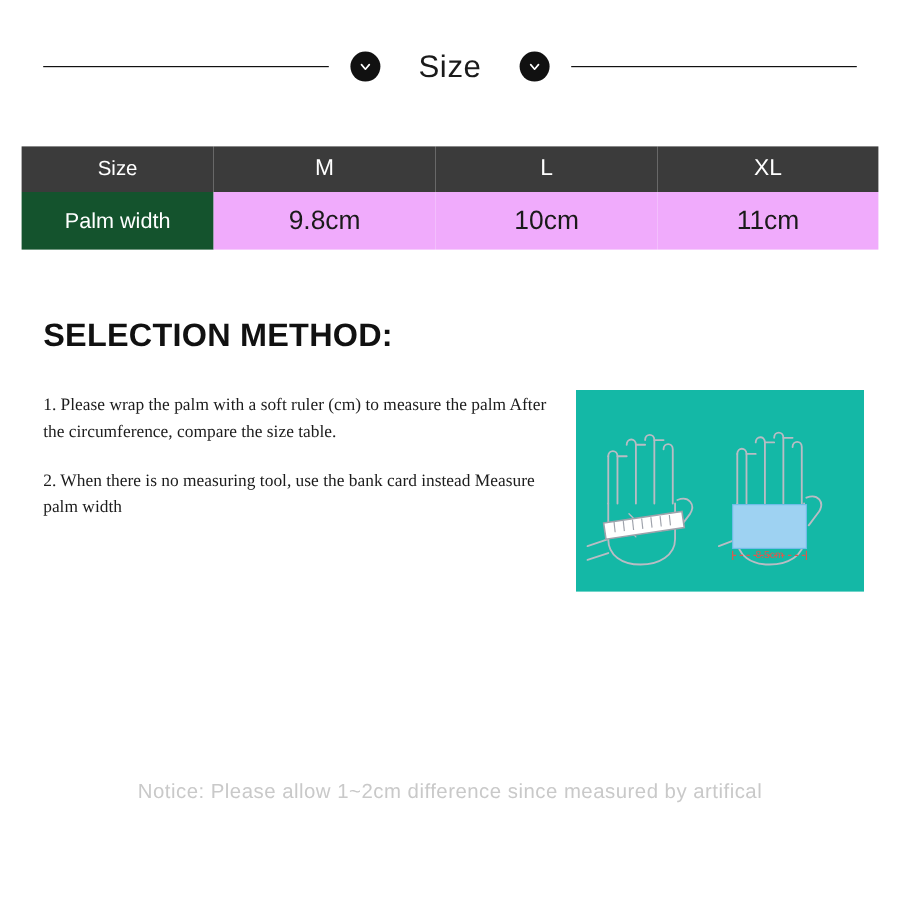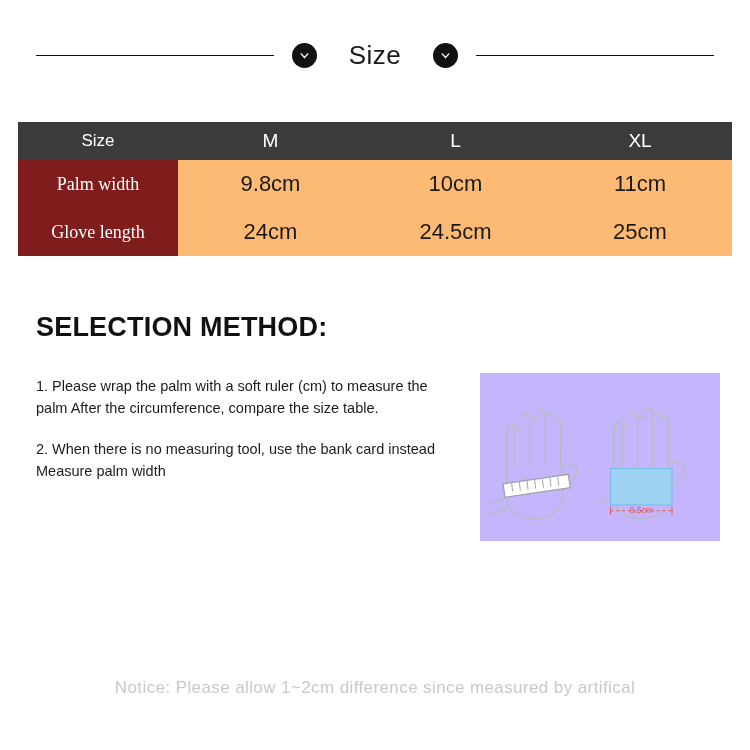--- a/index.html
+++ b/index.html
@@ -82,31 +82,30 @@
     text-align: center;
     vertical-align: middle;
   }
   .hdr-first {
     background: #3b3b3b;
   }
   .hdr-val {
     font-size: 19px;
   }
   .row-label {
-    background: #7f1d1d;
+    background: #14532d;
     color: #ffffff;
     font-size: 18px;
     text-align: center;
     height: 48px;
     vertical-align: middle;
     font-weight: 400;
-    font-family: Liberation Serif, serif;
   }
   .cell {
-    background: #fdba74;
+    background: #f0abfc;
     color: #1a1a1a;
     font-size: 22px;
     text-align: center;
     height: 48px;
     vertical-align: middle;
     font-weight: 400;
   }
   .cell.alt {
     background: #e8e8e8;
   }
@@ -120,42 +119,43 @@
     color: #111;
   }
   .content {
     display: flex;
     margin: 26px 30px 0 36px;
     gap: 24px;
   }
   .steps {
     flex: 0 0 420px;
     padding-top: 6px;
+    font-family: Liberation Serif, serif;
   }
   .step {
     font-size: 14.5px;
     line-height: 1.55;
     color: #1c1c1c;
     margin-bottom: 18px;
     max-width: 420px;
   }
   .illus {
     flex: 1 1 auto;
-    background: #c4b5fd;
+    background: #14b8a6;
     height: 168px;
     position: relative;
     margin-top: 4px;
   }
 
   
   .notice {
     position: absolute;
     left: 0;
     right: 0;
-    top: 678px;
+    top: 650px;
     text-align: center;
     color: #c9c9c9;
     font-size: 17px;
     letter-spacing: 0.4px;
   }
 </style>
 </head>
 <body>
 
 <div class="header">
@@ -192,26 +192,20 @@
         <th class="hdr-cell hdr-val">XL</th>
       </tr>
     </thead>
     <tbody>
       <tr>
         <td class="row-label">Palm width</td>
         <td class="cell">9.8cm</td>
         <td class="cell">10cm</td>
         <td class="cell">11cm</td>
       </tr>
-      <tr>
-        <td class="row-label">Glove length</td>
-        <td class="cell">24cm</td>
-        <td class="cell">24.5cm</td>
-        <td class="cell">25cm</td>
-      </tr>
     </tbody>
   </table>
 </div>
 
 <div class="section-title">SELECTION METHOD:</div>
 
 <div class="content">
   <div class="steps">
     <div class="step">1. Please wrap the palm with a soft ruler (cm) to measure the palm After the circumference, compare the size table.</div>
     <div class="step">2. When there is no measuring tool, use the bank card instead Measure palm width</div>

